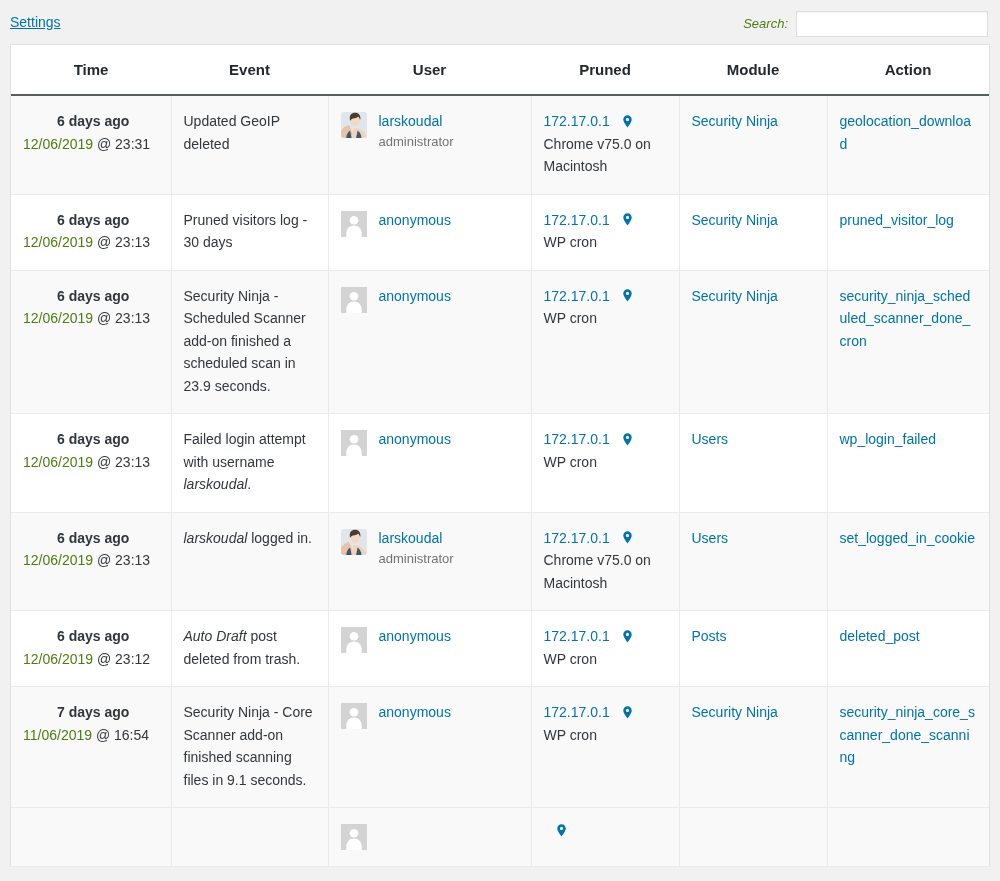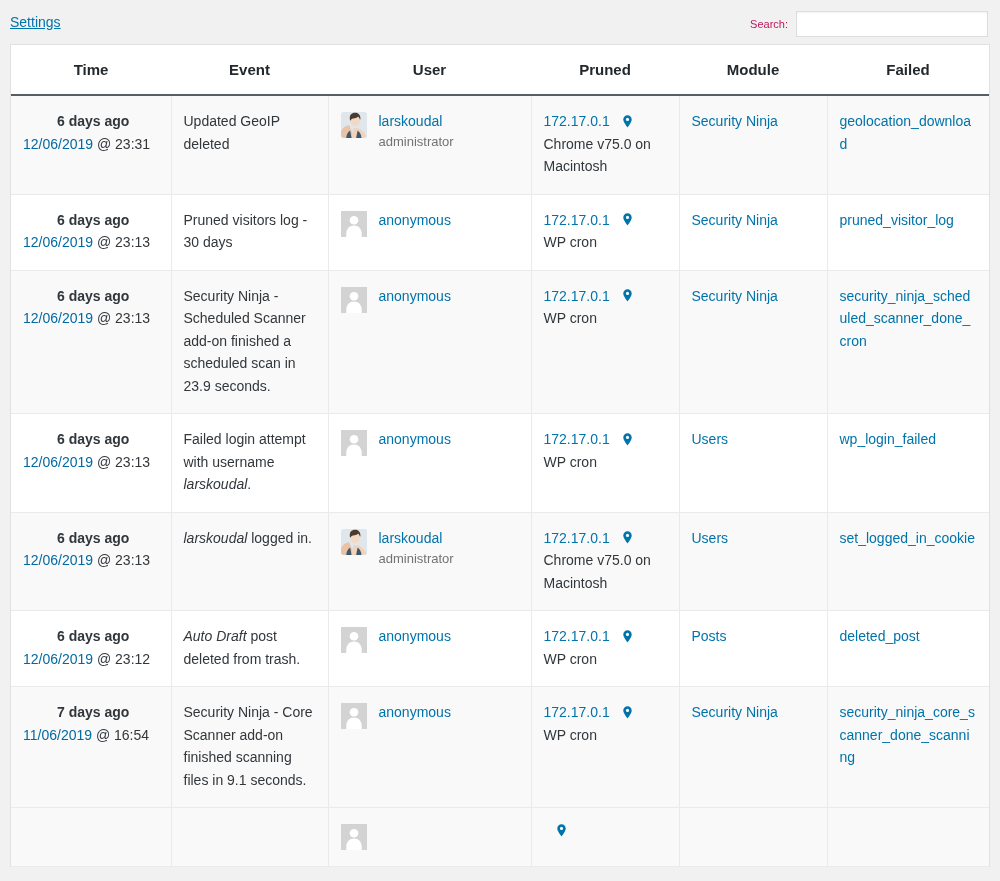--- a/index.html
+++ b/index.html
@@ -34,24 +34,25 @@
     line-height: 18px;
   }
   .search-wrap {
     position: absolute;
     right: 12px;
     top: 11px;
     display: flex;
     align-items: center;
   }
   .search-label {
-    font-size: 11px;
-    color: #be185d;
+    font-size: 13px;
+    color: #4d7c0f;
     margin-right: 8px;
     line-height: 18px;
+    font-style: italic;
   }
   .search-input {
     width: 192px;
     height: 26px;
     box-sizing: border-box;
     border: 1px solid #ddd;
     background: #fff;
     font-size: 13px;
     padding: 2px 6px;
     font-family: "Liberation Sans", sans-serif;
@@ -114,21 +115,21 @@
 
   
   .rel-time {
     font-weight: bold;
     color: #32373c;
     display: block;
     margin-left: 34px;
   }
   .abs-time { color: #32373c; }
   .abs-date {
-    color: #0369a1;
+    color: #4d7c0f;
     text-decoration: none;
     cursor: pointer;
   }
 
   
   .em { font-style: italic; }
 
   
   .user-cell { display: flex; align-items: flex-start; }
   .avatar {
@@ -206,21 +207,21 @@
           <col class="c-mod">
           <col class="c-act">
       </colgroup>
       <thead>
         <tr>
           <th>Time</th>
           <th>Event</th>
           <th>User</th>
           <th>Pruned</th>
           <th>Module</th>
-          <th>Failed</th>
+          <th>Action</th>
         </tr>
       </thead>
       <tbody id="log-body">
           <tr class="alt">
             <td><span class="rel-time">6 days ago</span><a class="abs-date" href="#">12/06/2019</a><span class="abs-time"> @</span> <span class="abs-time">23:31</span></td>
             <td><span>Updated GeoIP deleted</span></td>
             <td>
               <div class="user-cell">
                 <span class="avatar photo">
                   <svg viewBox="0 0 26 26" aria-hidden="true">

